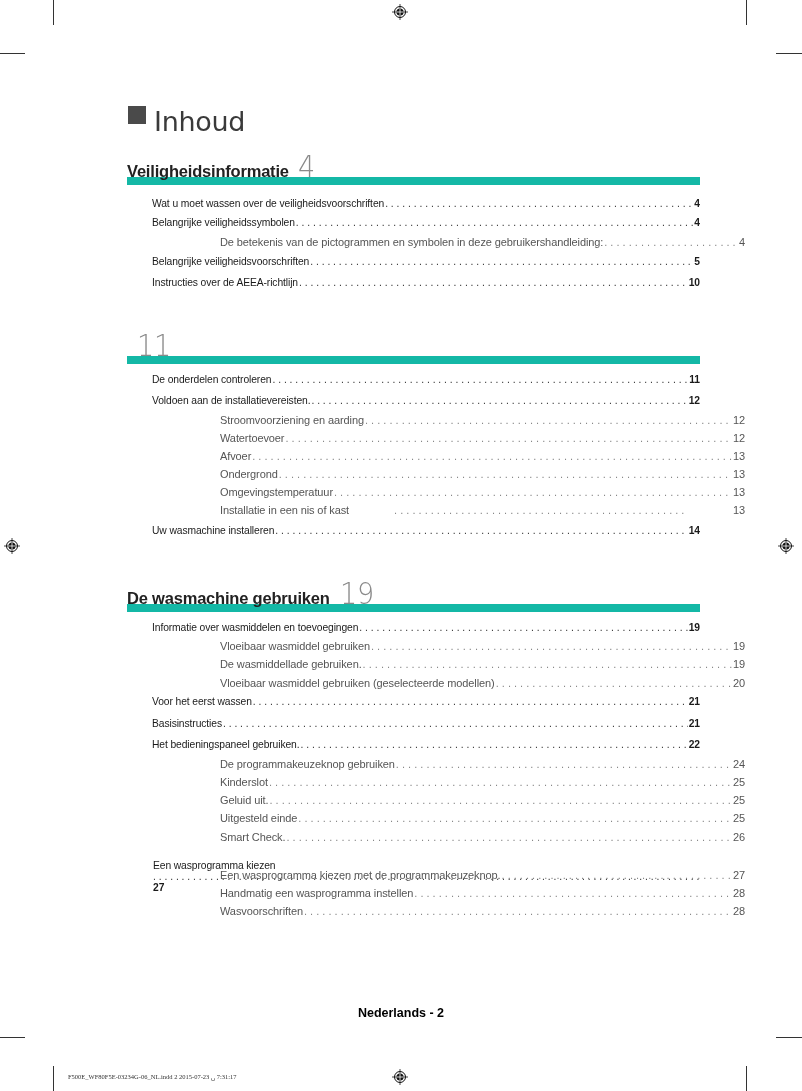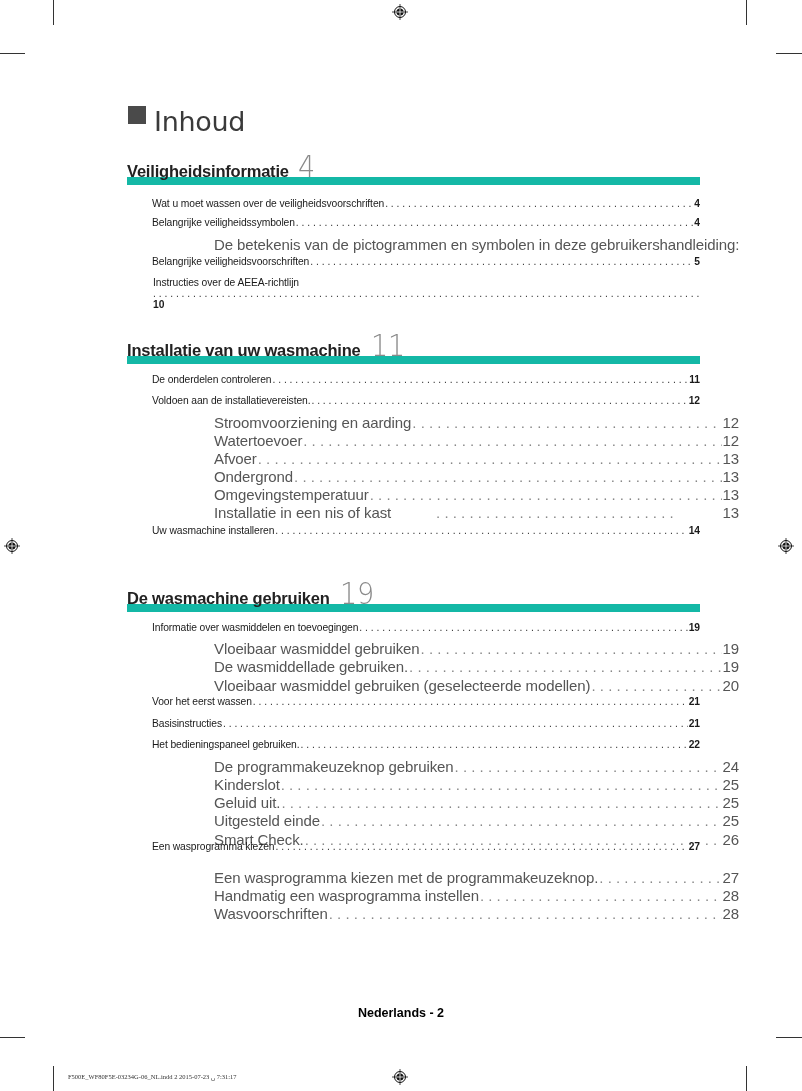--- a/index.html
+++ b/index.html
@@ -9,21 +9,21 @@
   .reg { position:absolute; width:16px; height:16px; }
   .title { position:absolute; left:128px; top:106px; display:flex; align-items:flex-start; }
   .title-square { width:18px; height:18px; background:#4a4a4a; margin-right:8px; }
   .title-text { font-family:"DejaVu Sans", sans-serif; font-size:27px; color:#3a3a3a; letter-spacing:-0.3px; }
   .section { position:absolute; left:127px; width:573px; }
   .sec-head { display:flex; align-items:baseline; height:30px; border-bottom:8px solid #14b8a6; box-sizing:border-box; padding-bottom:3px; }
   .sec-title { font-size:16.5px; font-weight:bold; color:#222; letter-spacing:-0.2px; }
   .sec-num { font-size:30px; font-weight:300; color:#8a8a8a; margin-left:8px; line-height:24px; font-family:"DejaVu Sans", sans-serif; transform:scaleX(0.9); display:inline-block; }
   .entry { position:absolute; display:flex; align-items:baseline; white-space:nowrap; overflow:hidden; }
   .entry.l1 { left:25px; width:548px; font-size:10.3px; color:#1a1a1a; letter-spacing:-0.1px; }
-  .entry.l2 { left:42px; width:525px; font-size:15px; color:#555; letter-spacing:-0.1px;padding-left:45px; }
+  .entry.l2 { left:48px; width:525px; font-size:11px; color:#555; letter-spacing:-0.1px;padding-left:45px; }
   .entry .label { flex:0 0 auto; }
   .entry .dots { flex:1 1 auto; overflow:hidden; margin:0 1px; letter-spacing:2.2px; }
   .entry .dots::before { content:". . . . . . . . . . . . . . . . . . . . . . . . . . . . . . . . . . . . . . . . . . . . . . . . . . . . . . . . . . . . . . . . . . . . . . . . . . . . . . . . . . . . . . . . . . . . . . . . . . . . . . . . . . . . . . . . . . . . . . . . . . . . . . . . . . . . . . . . . . . . . . . . . . . . . . . . . . . . . . . . . . . . . . . . . . . . . . . . . . . . . . . . . . . . . . . . . . . . . . . . . . . . . . . . . . . . . . . . . . . . . . . . . . . . . . . . . . . . . . . . . . . ."; letter-spacing:0; }
   .entry.l1 .dots { color:#333; }
   .entry.l2 .dots { color:#888; }
   .entry .page { flex:0 0 auto; text-align:right; }
   .entry.l1 .page { font-weight:bold; color:#1a1a1a; }
   .footer-page { position:absolute; left:0; width:802px; top:1006px; text-align:center; font-size:12.5px; font-weight:bold; color:#000000; }
   .slug { position:absolute; left:68px; top:1073px; font-family:"Liberation Serif", serif; font-size:6.5px; color:#333; }
 </style>
@@ -95,30 +95,29 @@
   <div class="entry l2" style="top:81px;">
       <span class="label">De betekenis van de pictogrammen en symbolen in deze gebruikershandleiding:</span>
       <span class="dots"></span>
       <span class="page">4</span>
     </div>
   <div class="entry l1" style="top:101px;">
       <span class="label">Belangrijke veiligheidsvoorschriften</span>
       <span class="dots"></span>
       <span class="page">5</span>
     </div>
-  <div class="entry l1" style="top:122px;flex-direction:column;">
+  <div class="entry l1" style="top:122px;">
       <span class="label">Instructies over de AEEA-richtlijn</span>
       <span class="dots"></span>
       <span class="page">10</span>
     </div>
 </div>
 
 <div class="section" style="top:334px;">
   <div class="sec-head">
-    <span class="sec-title">Installatie van uw wasmachine</span>
     <span class="sec-num">11</span>
   </div>
   <div class="entry l1" style="top:40px;">
       <span class="label">De onderdelen controleren</span>
       <span class="dots"></span>
       <span class="page">11</span>
     </div>
   <div class="entry l1" style="top:61px;">
       <span class="label">Voldoen aan de installatievereisten.</span>
       <span class="dots"></span>
@@ -219,21 +218,21 @@
   <div class="entry l2" style="top:230px;">
       <span class="label">Uitgesteld einde</span>
       <span class="dots"></span>
       <span class="page">25</span>
     </div>
   <div class="entry l2" style="top:249px;">
       <span class="label">Smart Check.</span>
       <span class="dots"></span>
       <span class="page">26</span>
     </div>
-  <div class="entry l1" style="top:259px;">
+  <div class="entry l1" style="top:278px;flex-direction:column;">
       <span class="label">Een wasprogramma kiezen</span>
       <span class="dots"></span>
       <span class="page">27</span>
     </div>
   <div class="entry l2" style="top:287px;">
       <span class="label">Een wasprogramma kiezen met de programmakeuzeknop.</span>
       <span class="dots"></span>
       <span class="page">27</span>
     </div>
   <div class="entry l2" style="top:305px;">

